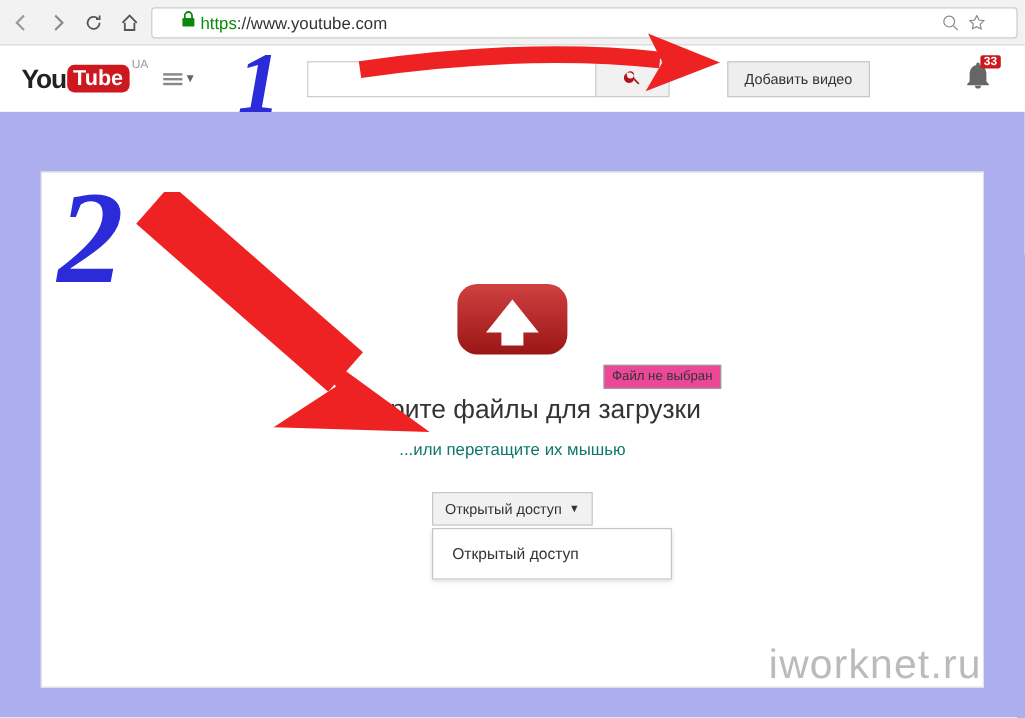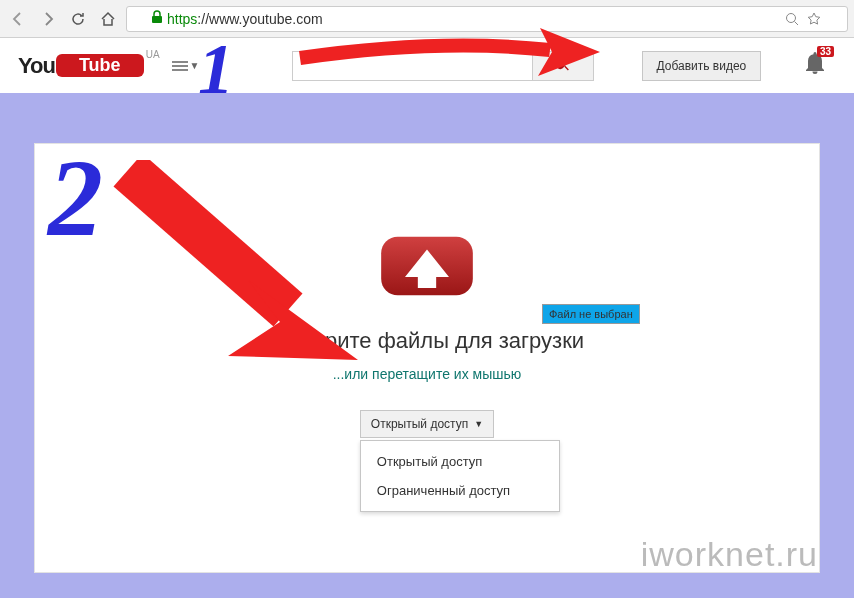--- a/index.html
+++ b/index.html
@@ -24,21 +24,21 @@
 
   
   .yt-header {
     height: 55px; background: #fff; display: flex; align-items: center;
     padding: 0 18px; position: relative;
   }
   .yt-logo { display: flex; align-items: center; position: relative; }
   .yt-you { font-weight: bold; font-size: 22px; color: #222; letter-spacing: -1px; }
   .yt-tube {
     background: #cc181e; color: #fff; font-weight: bold; font-size: 18px;
-    padding: 1px 23px; border-radius: 6px; margin-left: 1px;
+    padding: 1px 5px; border-radius: 6px; margin-left: 1px;
   }
   .yt-region { font-size: 10px; color: #999; position: absolute; top: -4px; right: -16px; }
   .menu-toggle { margin-left: 28px; display:flex; align-items:center; gap:2px; color:#666; cursor:pointer; }
   .hamburger { width: 16px; display:flex; flex-direction:column; gap:2px; }
   .hamburger span { height:2px; background:#888; }
   .search-wrap { margin-left: 92px; display:flex; }
   .search-box {
     width: 240px; height: 30px; border: 1px solid #ccc; border-right:none; padding: 0 8px;
     background:#fff; font-size:14px;
   }
@@ -57,21 +57,21 @@
     font-size:10px; font-weight:bold; padding:0 3px; border-radius:2px;
     min-width:16px; text-align:left;
   }
 
   
   .bg-area { background:#acaeed; padding: 50px 34px 0; height: 505px; }
   .upload-card { background:#fff; border:1px solid #e3e3e3; height: 430px; position:relative; padding-top: 82px; text-align:center; }
   .upload-icon-wrap { display:flex; justify-content:center; }
   .upload-icon-wrap svg { width: 110px; height: 80px; }
   .tooltip-box {
-    position:absolute; top: 160px; left: 507px; background:#0ea5e9;
+    position:absolute; top: 160px; left: 468px; background:#ec4899;
     border:1px solid #999; padding:3px 6px; font-size:11px; color:#333;
   }
   .upload-title { font-size: 22px; color:#333; margin-top: 22px; font-weight: normal; }
   .upload-sub { font-size: 14px; color:#0f766e; margin-top: 12px; }
   .privacy-wrap { margin-top: 28px; position:relative; display:inline-block; }
   .privacy-btn {
     height:28px; padding:0 10px; border:1px solid #c6c6c6; background:#f1f1f1;
     font-size:12px; color:#333; display:flex; align-items:center; gap:6px; cursor:pointer;
   }
   .privacy-btn .caret { font-size:9px; }
@@ -199,21 +199,20 @@
     <h2 class="upload-title">Выберите файлы для загрузки</h2>
     <div class="upload-sub">...или перетащите их мышью</div>
 
     <div class="privacy-wrap">
       <button class="privacy-btn">
         <span>Открытый доступ</span>
         <span class="caret">▼</span>
       </button>
       <div class="dropdown">
         <div class="dropdown-item">Открытый доступ</div>
-        <div class="dropdown-item">Ограниченный доступ</div>
       </div>
     </div>
   </div>
 </div>
 
 <div class="anno-1">1</div>
 <div class="anno-2">2</div>
 
 <svg class="red-arrow-1" width="320" height="70">
   <path d="M10 38 Q 150 18 260 30" stroke="#e22" stroke-width="14" fill="none"></path>

